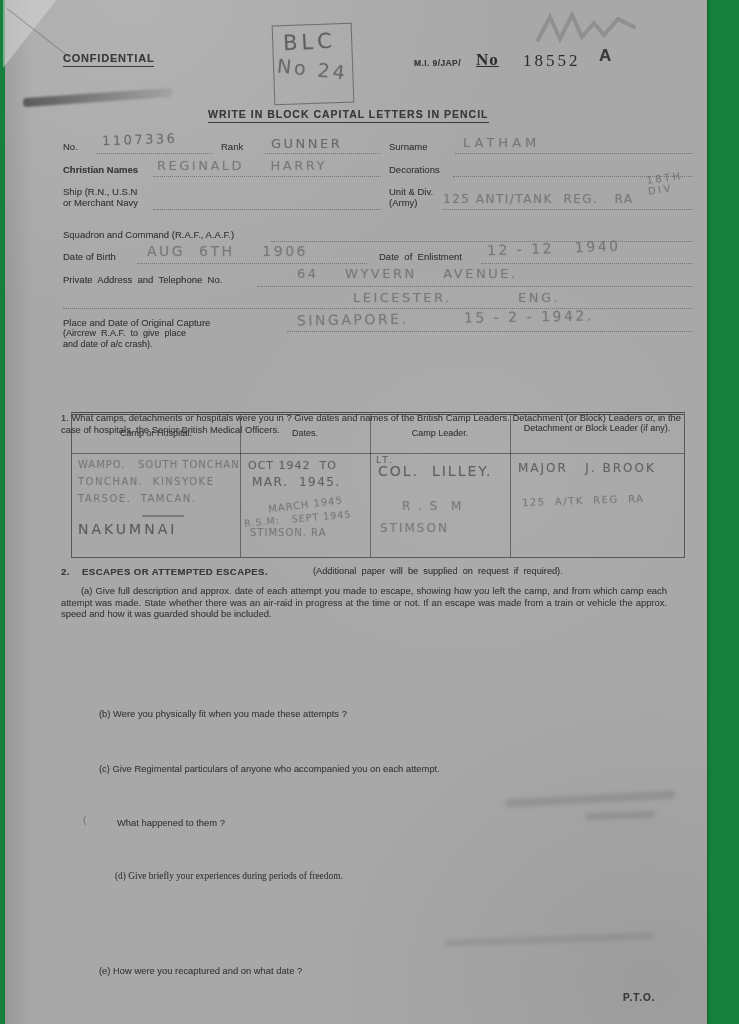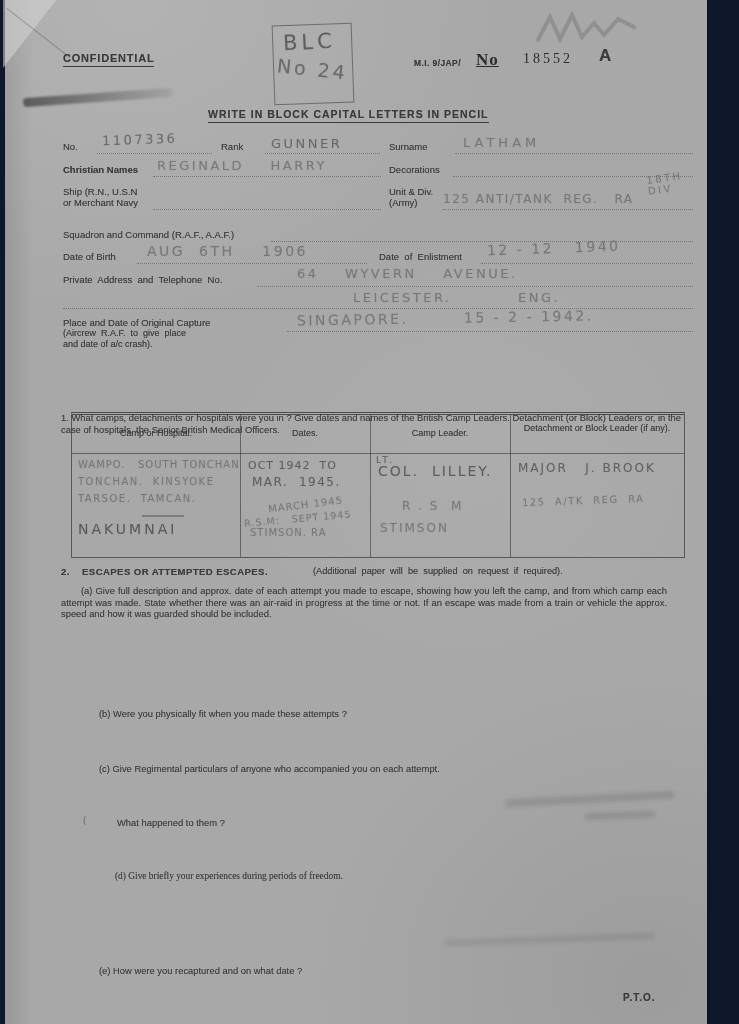--- a/index.html
+++ b/index.html
@@ -1,16 +1,16 @@
 <!DOCTYPE html>
 <html><head>
 <meta charset="utf-8">
 <style>
   html,body{margin:0;padding:0;background:#e9e9e9;}
-  #screen{position:relative;width:739px;height:1024px;background:#0f172a;overflow:hidden;
+  #screen{position:relative;width:739px;height:1024px;background:#15803d;overflow:hidden;
           font-family:"Liberation Sans",sans-serif;}
   .page{position:absolute;left:5px;top:0;width:702px;height:1024px;
         background-color:#a8a8a8;
         background-image:
           radial-gradient(120% 70% at 18% 0%, rgba(255,255,255,.12), rgba(255,255,255,0) 45%),
           radial-gradient(90% 55% at 92% 96%, rgba(0,0,0,.07), rgba(0,0,0,0) 55%),
           radial-gradient(60% 35% at 65% 45%, rgba(255,255,255,.05), rgba(255,255,255,0) 60%),
           linear-gradient(to right, rgba(0,0,0,.10), rgba(0,0,0,0) 4%);
         box-shadow:1px 0 2px rgba(0,0,0,.25);}
   .abs{position:absolute;}
@@ -47,21 +47,21 @@
   </svg>
 
   <div class="abs lbl b uline" style="left:58px;top:53px;font-size:11px;letter-spacing:.8px;">CONFIDENTIAL</div>
 
   <div class="abs" style="left:268px;top:24px;width:78px;height:78px;border:1px solid rgba(45,45,48,.5);transform:rotate(-2deg);"></div>
   <div class="abs pen" style="left:278px;top:30px;font-size:21px;letter-spacing:4px;color:rgba(60,60,64,.6);transform:rotate(-3deg);">BLC</div>
   <div class="abs pen" style="left:272px;top:58px;font-size:19px;letter-spacing:3px;transform:rotate(6deg);">No 24</div>
 
   <div class="abs lbl b" style="left:409px;top:58px;font-size:8.5px;">M.I. 9/JAP/</div>
   <div class="abs stamp" style="left:463px;top:50px;font-size:17px;font-weight:bold;letter-spacing:1px;text-decoration:underline;margin-left:8px;">No</div>
-  <div class="abs stamp" style="left:518px;top:51px;font-size:14px;letter-spacing:3px;">18552</div>
+  <div class="abs stamp" style="left:518px;top:51px;font-size:17px;letter-spacing:3px;">18552</div>
   <div class="abs lbl b" style="left:594px;top:50px;font-size:17px;">A</div>
 
   <div class="abs lbl b uline" style="left:203px;top:109px;font-size:10.5px;letter-spacing:1px;">WRITE IN BLOCK CAPITAL LETTERS IN PENCIL</div>
 
   <div class="abs lbl" style="left:58px;top:141px;">No.</div>
   <div class="abs pen" style="left:97px;top:132px;transform:rotate(-2deg);">1107336</div>
   <div class="dot" style="left:92px;top:152px;width:115px;"></div>
   <div class="abs lbl" style="left:216px;top:141px;">Rank</div>
   <div class="abs pen" style="left:266px;top:136px;">GUNNER</div>
   <div class="dot" style="left:260px;top:152px;width:115px;"></div>

